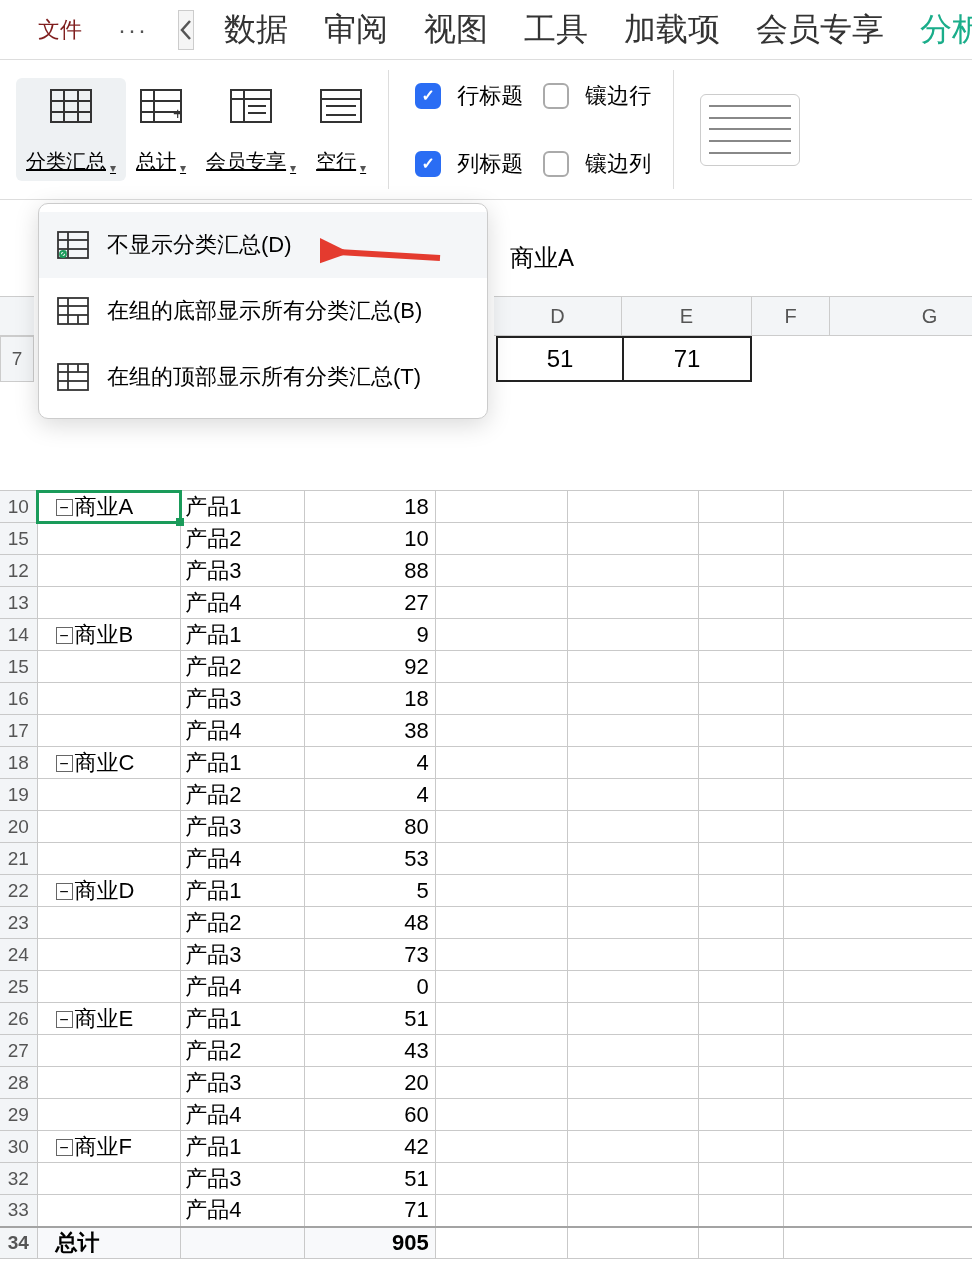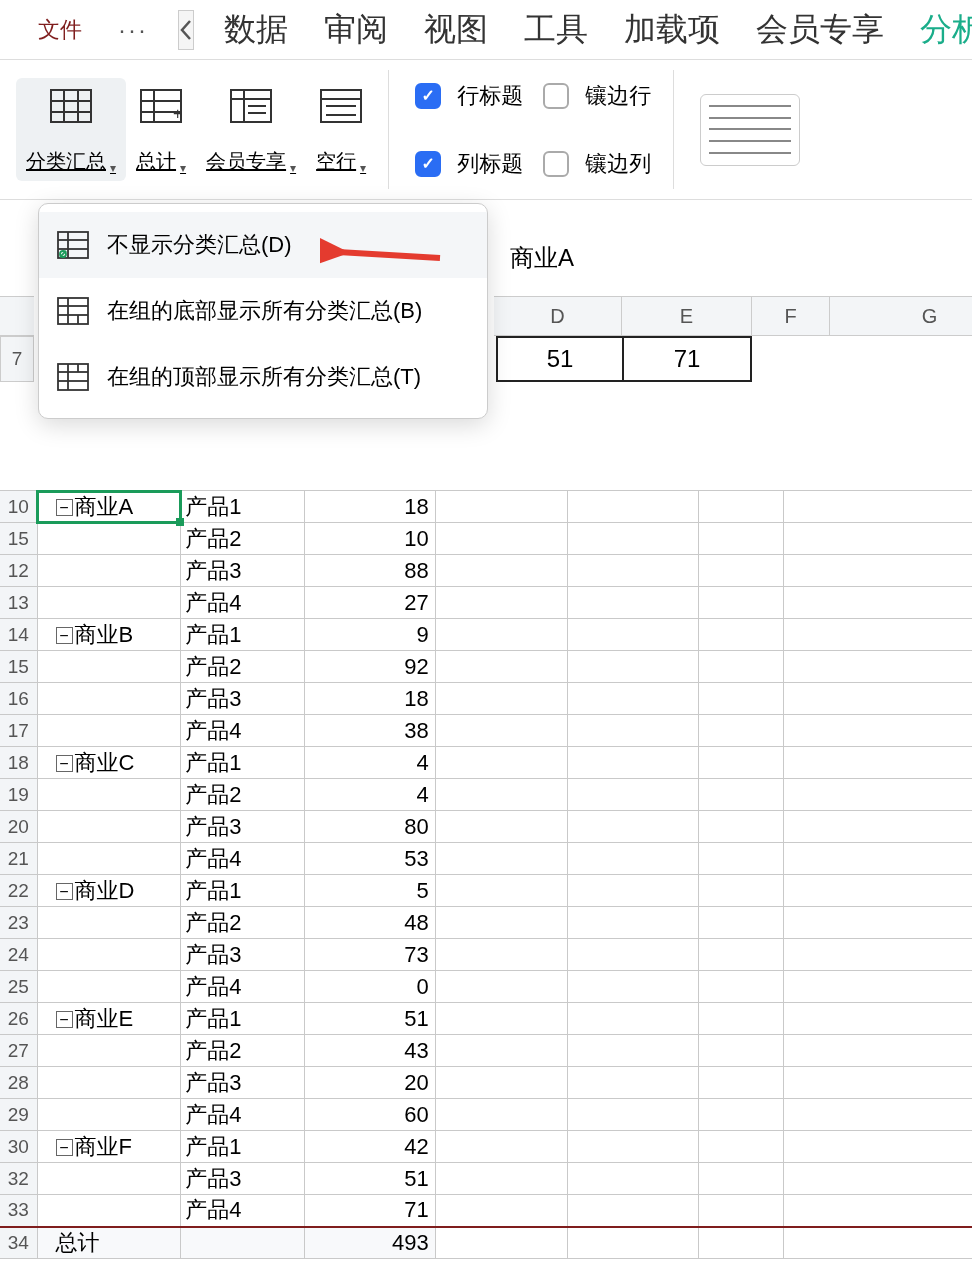--- a/index.html
+++ b/index.html
@@ -189,21 +189,21 @@
     .cell-selected {
       outline: 3px solid #1a9b5a;
       outline-offset: -2px;
       position: relative;
     }
     .cell-selected::after {
       content:""; position:absolute; right:-4px; bottom:-4px;
       width:8px; height:8px; background:#1a9b5a;
     }
 
-    .total-row td { font-weight: normal; border-top: 2px solid #7f1d1d;}
+    .total-row td { font-weight: bold; border-top: 2px solid #a3a3a3;}
     .total-row td.cat, .total-row td.prod, .total-row td.val { background: #f8f9fb;}
 
   </style>
 </head>
 <body>
 
 <div class="menubar">
   <span class="hamburger">
       <span></span>
       <span></span>
@@ -622,20 +622,20 @@
         <td class="val">71</td>
         <td class="e1"></td>
         <td class="e2"></td>
         <td class="e3"></td>
         <td class="e4"></td>
       </tr>
       <tr class="total-row">
         <td class="rowhdr">34</td>
         <td class="cat" colspan="1">总计</td>
         <td class="prod"></td>
-        <td class="val">493</td>
+        <td class="val">905</td>
         <td class="e1"></td>
         <td class="e2"></td>
         <td class="e3"></td>
         <td class="e4"></td>
       </tr>
     </tbody>
 </table>
 
 </body></html>

